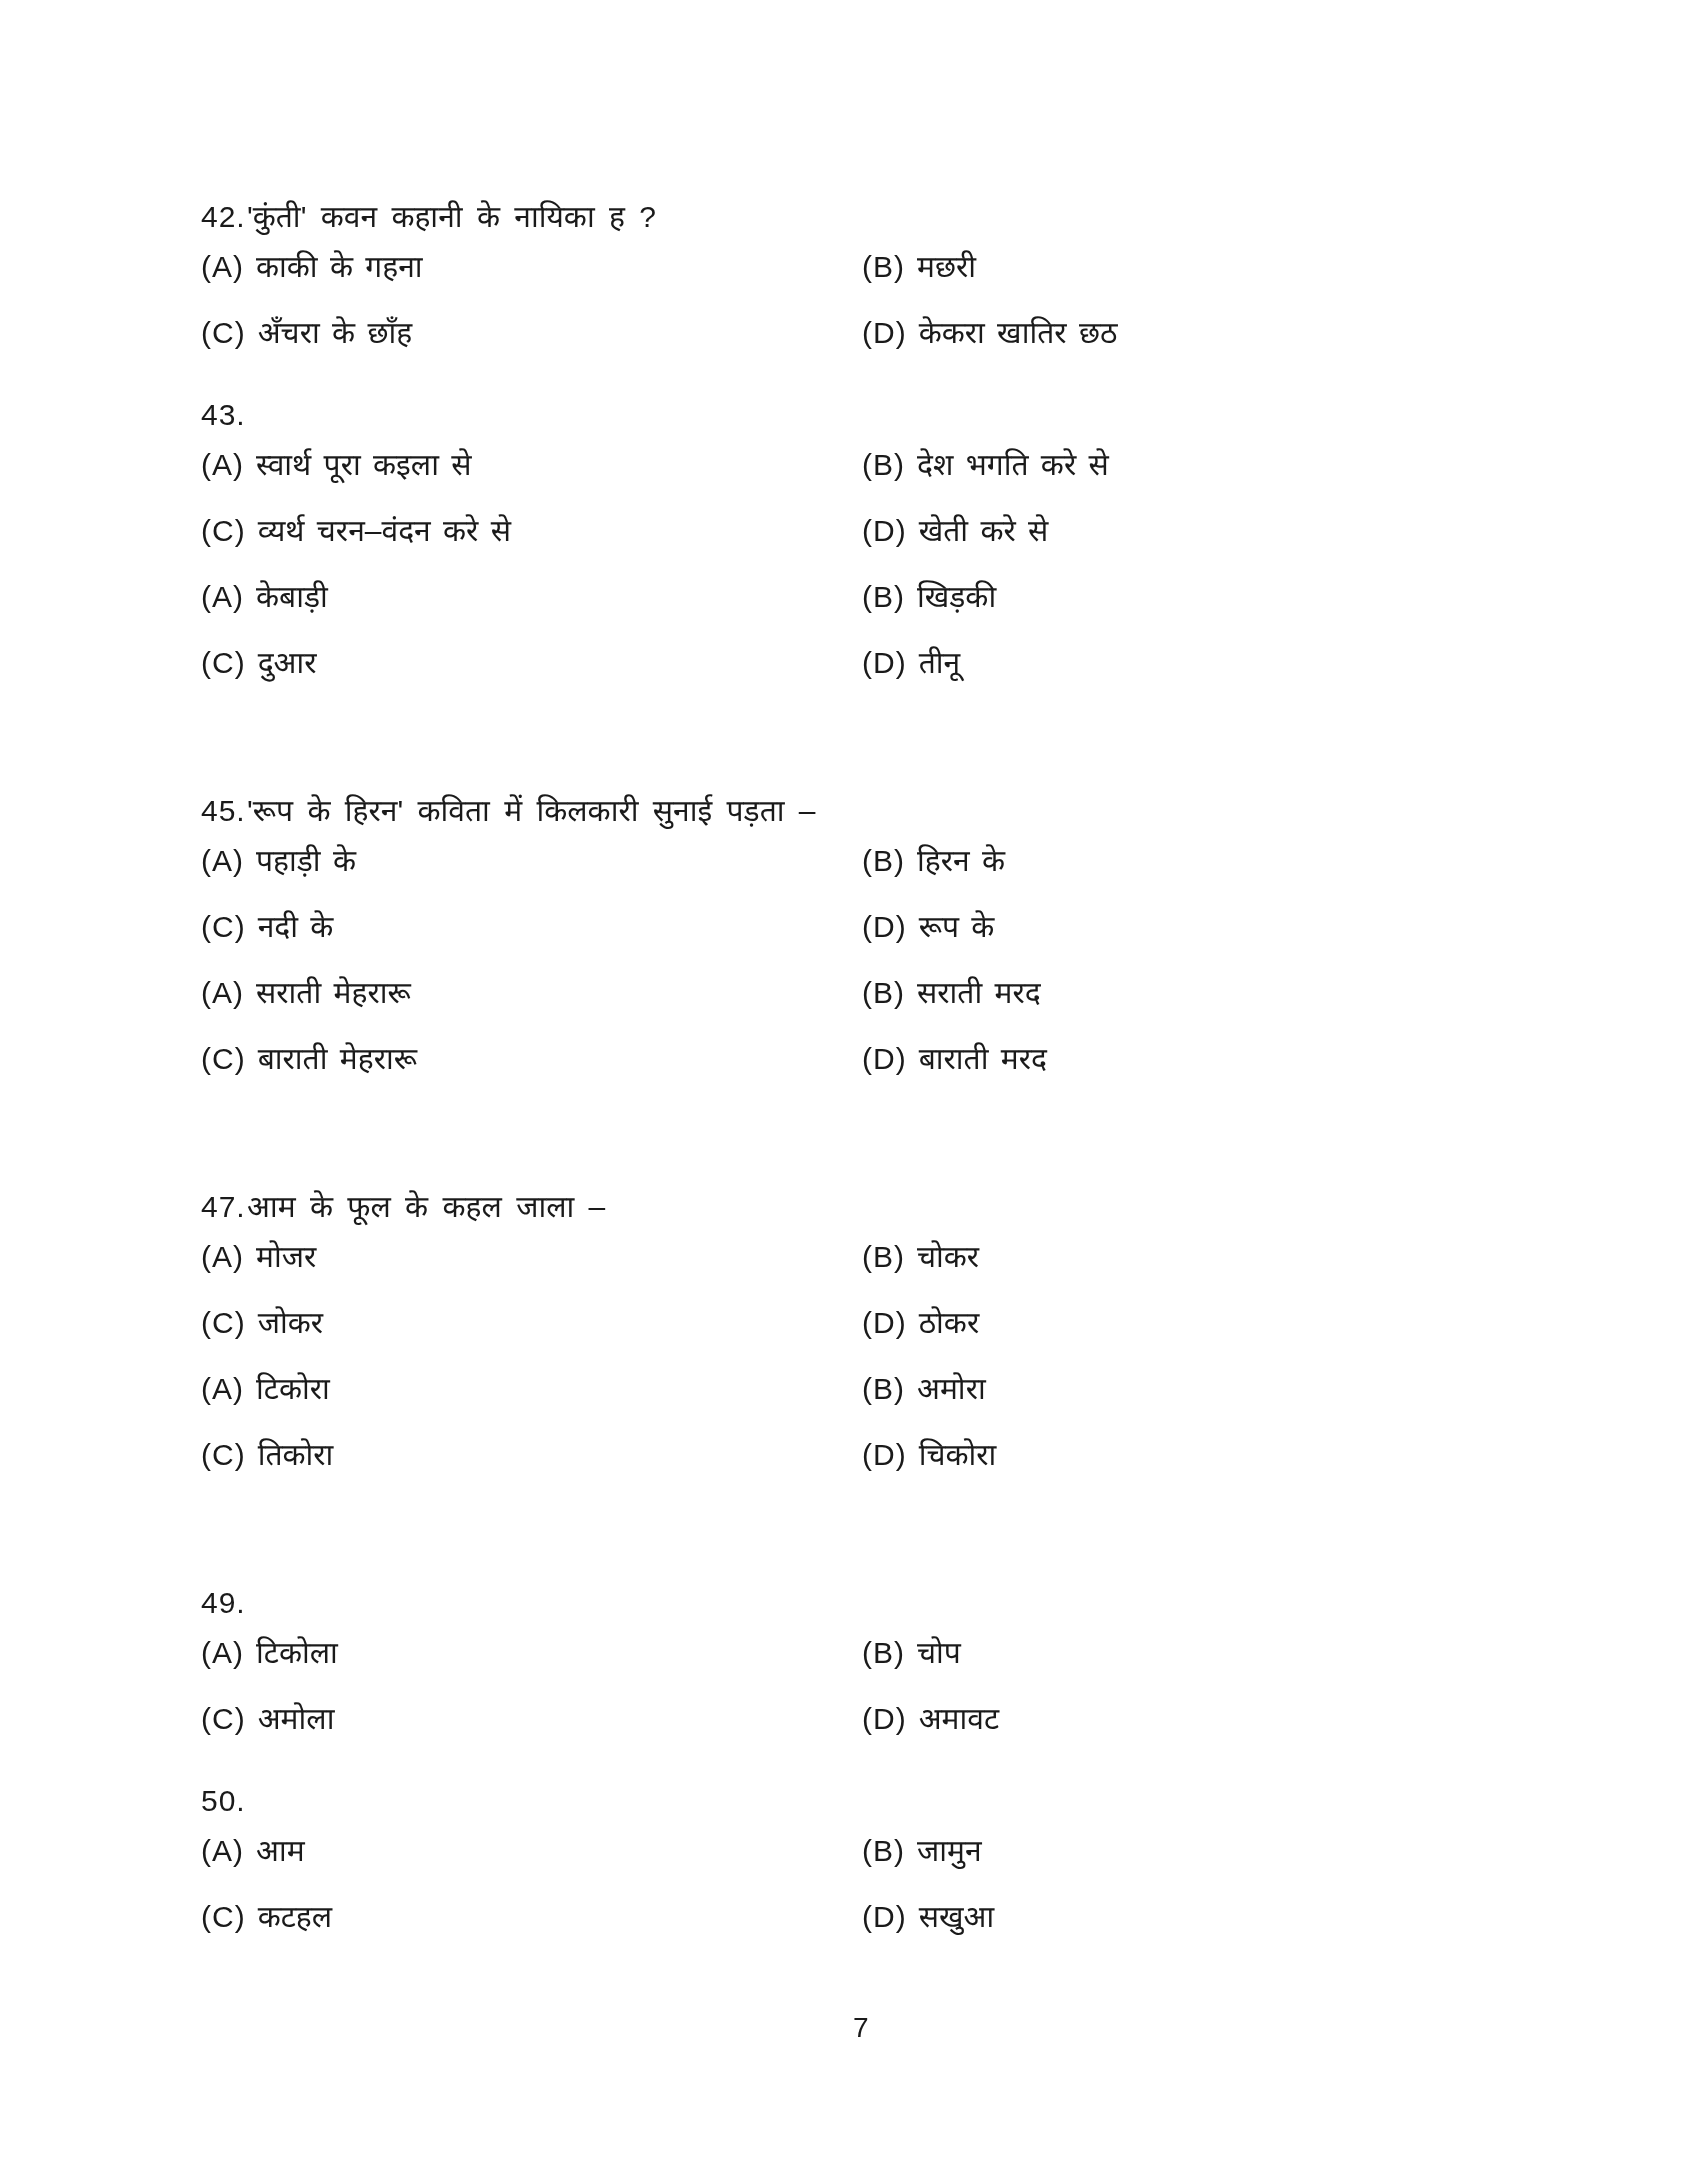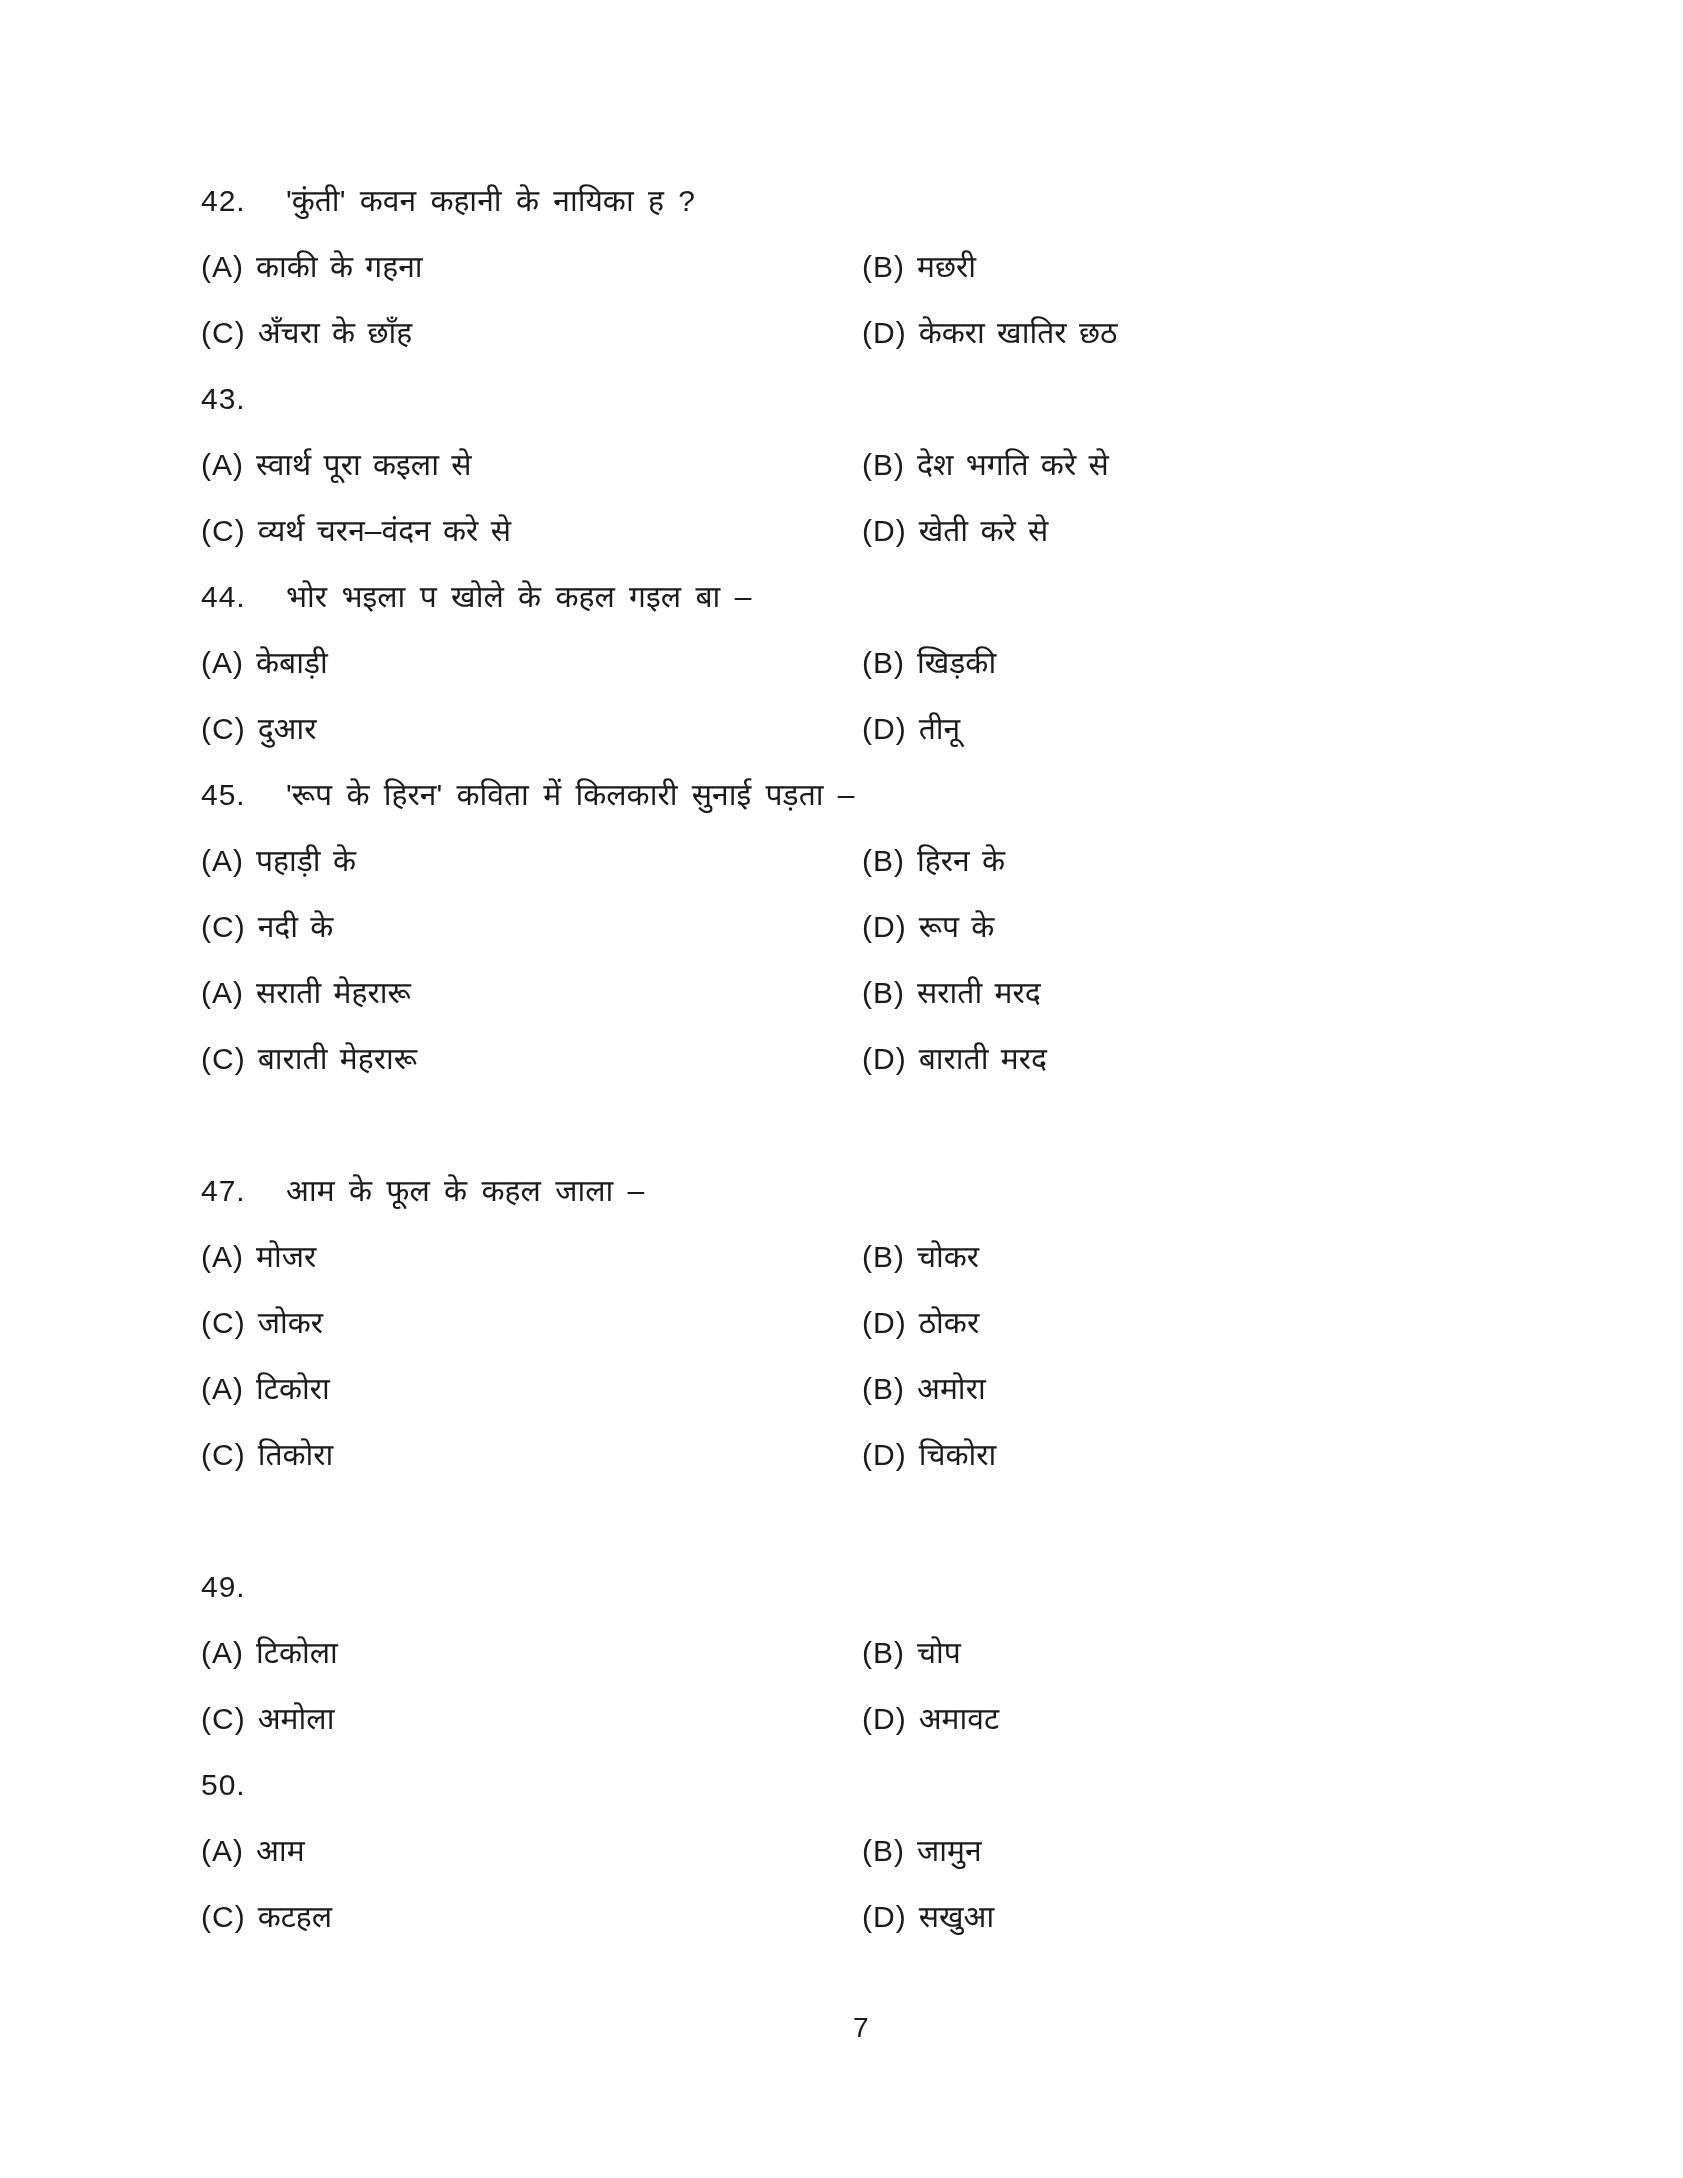--- a/index.html
+++ b/index.html
@@ -25,24 +25,23 @@
     top: 184px;
     left: 201px;
     right: 89px;
   }
   .q {
     height: 198px;
   }
   .q-row {
     height: 66px;
     display: flex;
-    align-items: flex-start;
+    align-items: center;
     font-size: 30px;
     line-height: 1.15;
-    gap: 39px;
   }
   .q-num {
     flex: 0 0 46px;
     letter-spacing: 1px;
   }
   .q-text {
     flex: 1;
     word-spacing: 6px;
   }
   .opts {
@@ -121,24 +120,20 @@
           <span class="opt-text">व्यर्थ चरन–वंदन करे से</span>
         </div>
         <div class="opt">
           <span class="opt-label">(D)</span>
           <span class="opt-text">खेती करे से</span>
         </div>
       </div>
     </section>
 
     <section class="q">
-      <div class="q-row">
-        <span class="q-num">44.</span>
-        <span class="q-text">भोर भइला प खोले के कहल गइल बा –</span>
-      </div>
       <div class="opts">
         <div class="opt">
           <span class="opt-label">(A)</span>
           <span class="opt-text">केबाड़ी</span>
         </div>
         <div class="opt">
           <span class="opt-label">(B)</span>
           <span class="opt-text">खिड़की</span>
         </div>
         <div class="opt">

